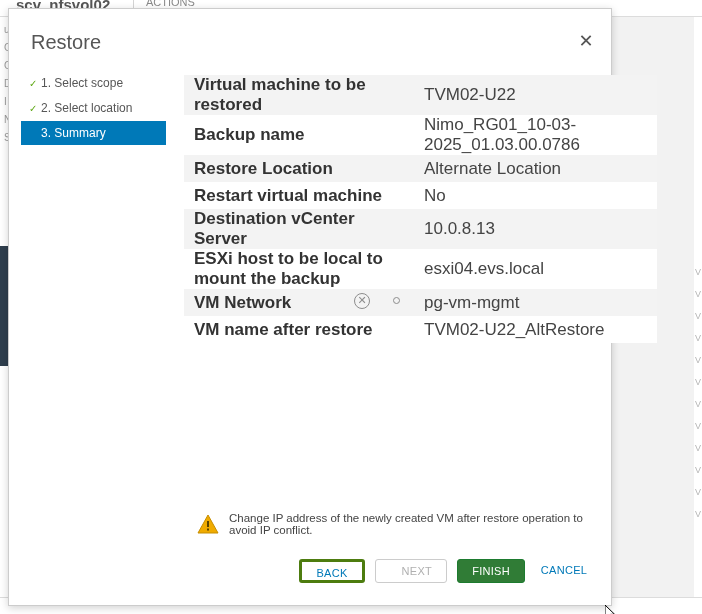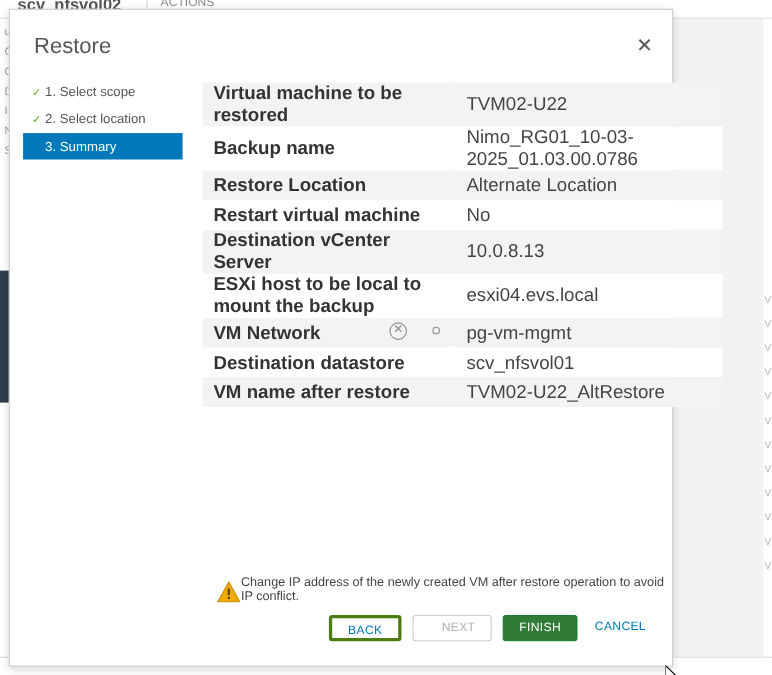--- a/index.html
+++ b/index.html
@@ -219,22 +219,22 @@
     border: 1px solid #8d8d8d;
     border-radius: 50%;
   }
 
   
   .warning {
     position: absolute;
     left: 188px;
     top: 503px;
     display: flex;
-    align-items: flex-end;
-    margin-top: 12px;
+    align-items: center;
+    gap: 10px;
   }
   .warning-icon {
     width: 22px;
     height: 20px;
     position: relative;
     flex: none;
   }
   .warning-text {
     font-size: 11.5px;
     color: #444444;
@@ -380,24 +380,20 @@
       </tr>
       <tr>
         <td class="label">ESXi host to be local to mount the backup</td>
         <td class="value">esxi04.evs.local</td>
       </tr>
       <tr>
         <td class="label">VM Network</td>
         <td class="value">pg-vm-mgmt</td>
       </tr>
       <tr>
-        <td class="label">Destination datastore</td>
-        <td class="value">scv_nfsvol01</td>
-      </tr>
-      <tr>
         <td class="label">VM name after restore</td>
         <td class="value">TVM02-U22_AltRestore</td>
       </tr>
     </tbody>
   </table>
 
   <div class="artifact-circle-x">✕</div>
   <div class="artifact-dot"></div>
 
   <div class="warning">

